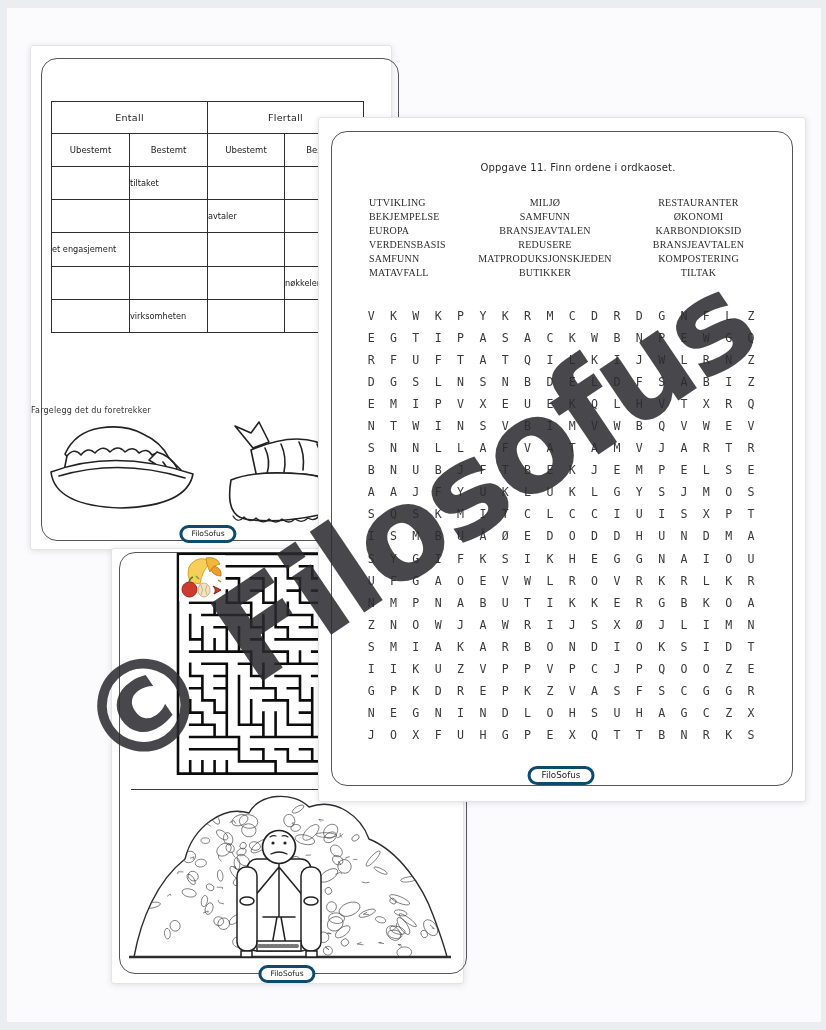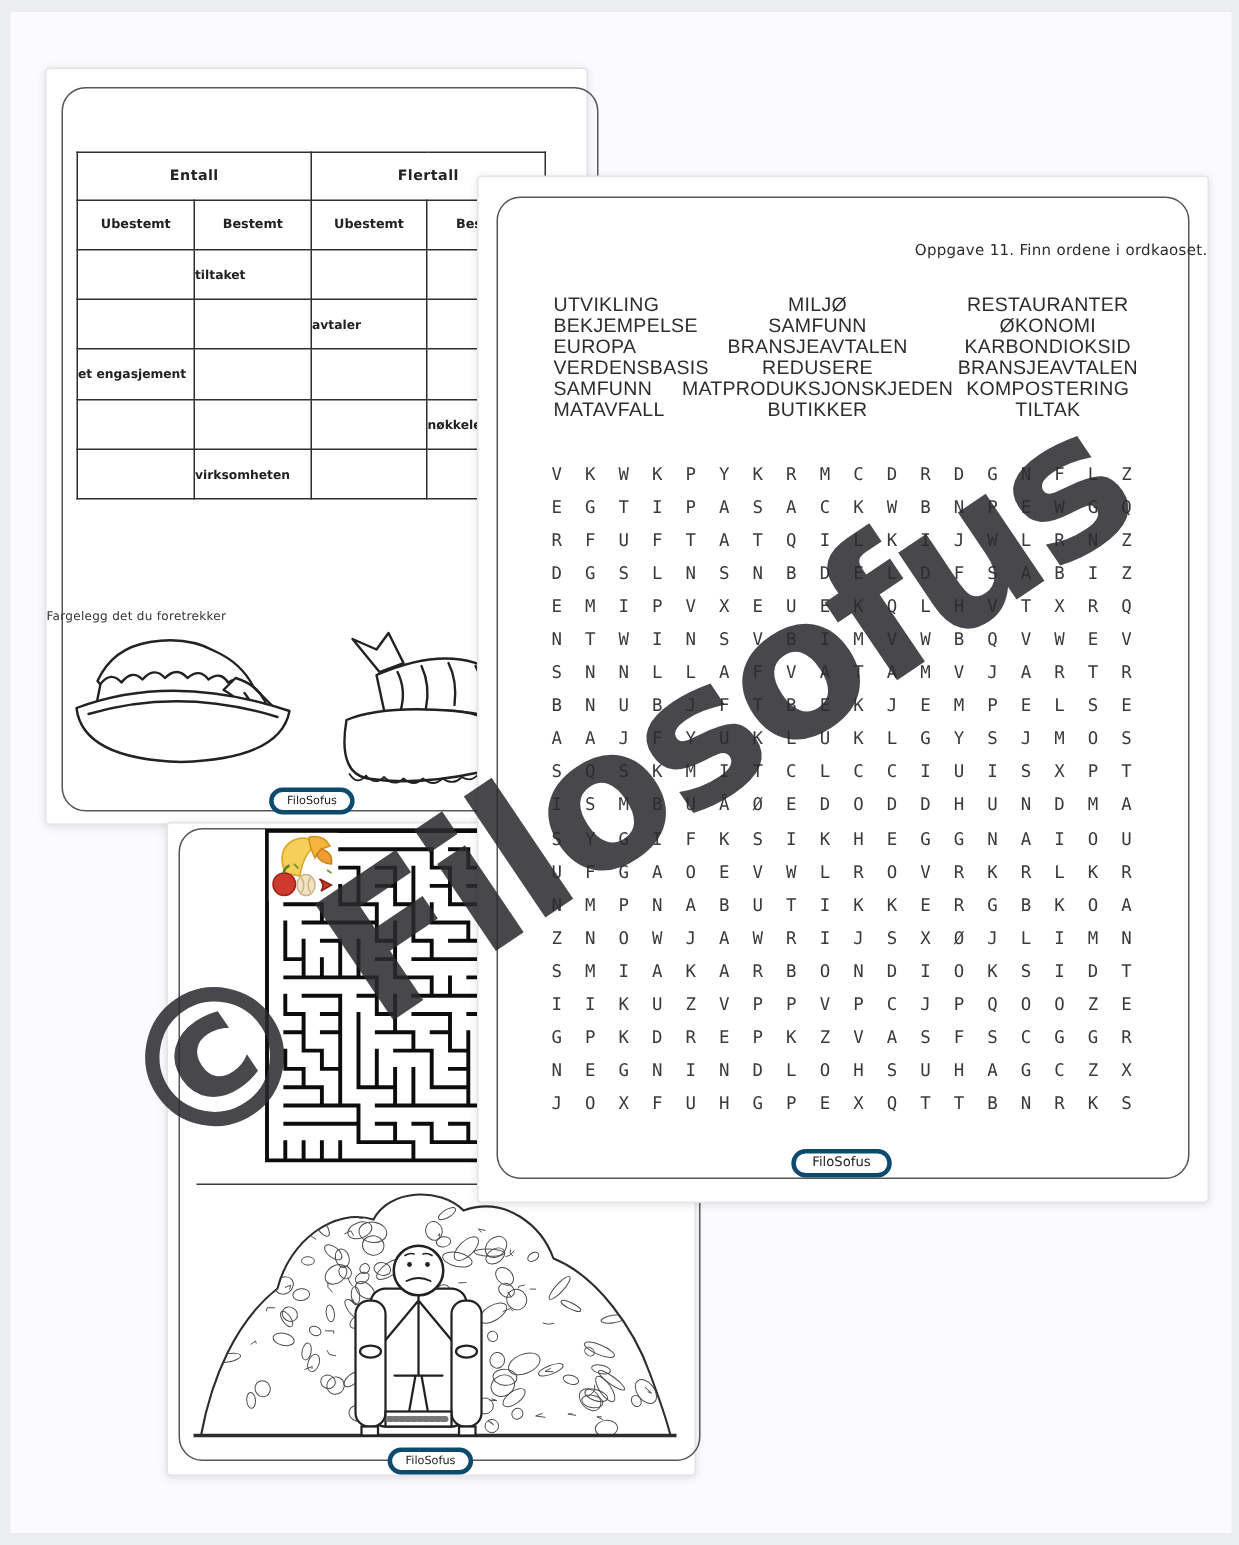--- a/index.html
+++ b/index.html
@@ -14,35 +14,35 @@
         box-shadow:0 1px 6px rgba(40,40,60,.13);border-radius:3px;}
   .page1{left:30px;top:45px;width:360px;height:503px;z-index:1;}
   .page3{left:111px;top:548px;width:351px;height:434px;z-index:2;}
   .page2{left:318px;top:117px;width:486px;height:683px;z-index:3;}
   .innerb{position:absolute;border:1.3px solid #55565a;border-radius:16px;}
   .p1b{left:10px;top:12px;width:356px;height:481px;}
   .p3b{left:7px;top:3px;width:346px;height:420px;}
   .p2b{left:12px;top:13px;width:460px;height:653px;}
   
   .gt{position:absolute;left:20px;top:55px;border-collapse:collapse;table-layout:fixed;}
-  .gt th,.gt td{border:1.4px solid #2e2e2e;font-weight:700;color:#222;
+  .gt th,.gt td{border:1.4px solid #2e2e2e;font-weight:400;color:#222;
       vertical-align:middle;padding:0;overflow:visible;white-space:nowrap;}
   .gt .gh{height:31px;font-size:9.5px;letter-spacing:.3px;}
   .gt .sh{height:32px;font-size:8.5px;}
   .gt .dr{height:32.2px;font-size:8.2px;}
   .cap1{position:absolute;left:0;top:360px;width:356px;text-align:left;
         font-size:8px;color:#333;letter-spacing:.2px;}
   .pill{position:absolute;transform:translateX(-50%);border:3px solid #0c4a6e;border-radius:9px;
         background:#fff;padding:1px 9px 2px;font-size:7.5px;color:#222;white-space:nowrap;}
   .art{position:absolute;}
   
-  .wstitle{position:absolute;left:0;top:44px;width:486px;text-align:right;
+  .wstitle{position:absolute;left:16px;top:44px;width:486px;text-align:center;
            font-size:10px;color:#2b2b2b;letter-spacing:.2px;}
-  .wcol{position:absolute;top:78px;font-family:Liberation Sans, sans-serif;
-        font-size:13px;line-height:13.9px;color:#2d2d2d;letter-spacing:.2px;}
+  .wcol{position:absolute;top:78px;font-family:Liberation Serif, serif;
+        font-size:10px;line-height:13.9px;color:#2d2d2d;letter-spacing:.2px;}
   .wc0{left:50px;width:120px;text-align:left;}
   .wc1{left:126px;width:200px;text-align:center;}
   .wc2{left:302px;width:155px;text-align:center;}
   .wsgrid{position:absolute;left:41px;top:187px;display:grid;
           grid-template-columns:repeat(18,22.35px);grid-auto-rows:22.05px;}
   .wsgrid span{display:flex;align-items:center;justify-content:center;
           font-family:"DejaVu Sans Mono",monospace;font-size:11.6px;color:#3a3a3c;}
   .pill2{font-size:8.8px;border-radius:10px;padding:1px 11px 2px;}
   
   .divline{position:absolute;left:19px;top:240px;width:330px;border-top:1.4px solid #3a3a3a;}

